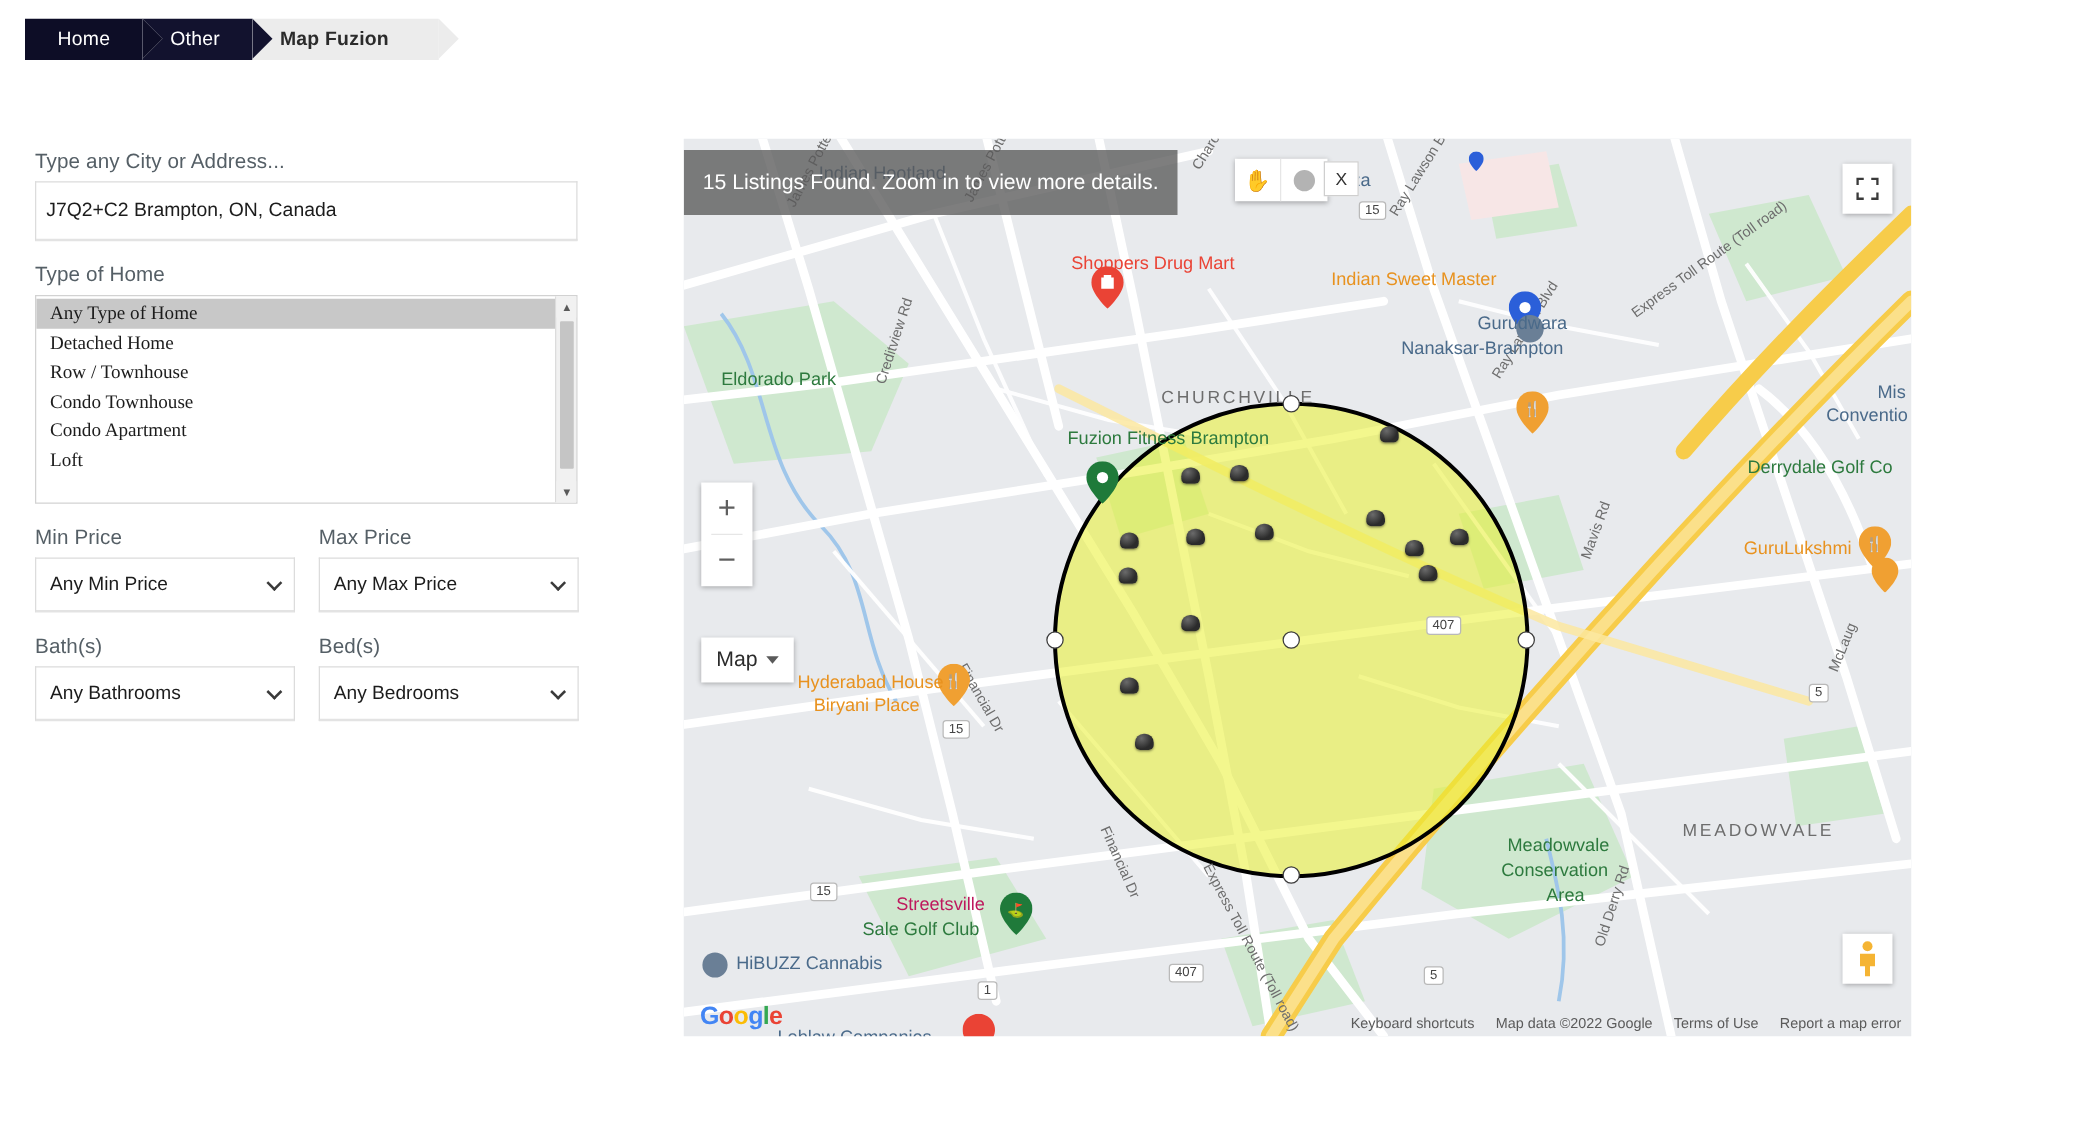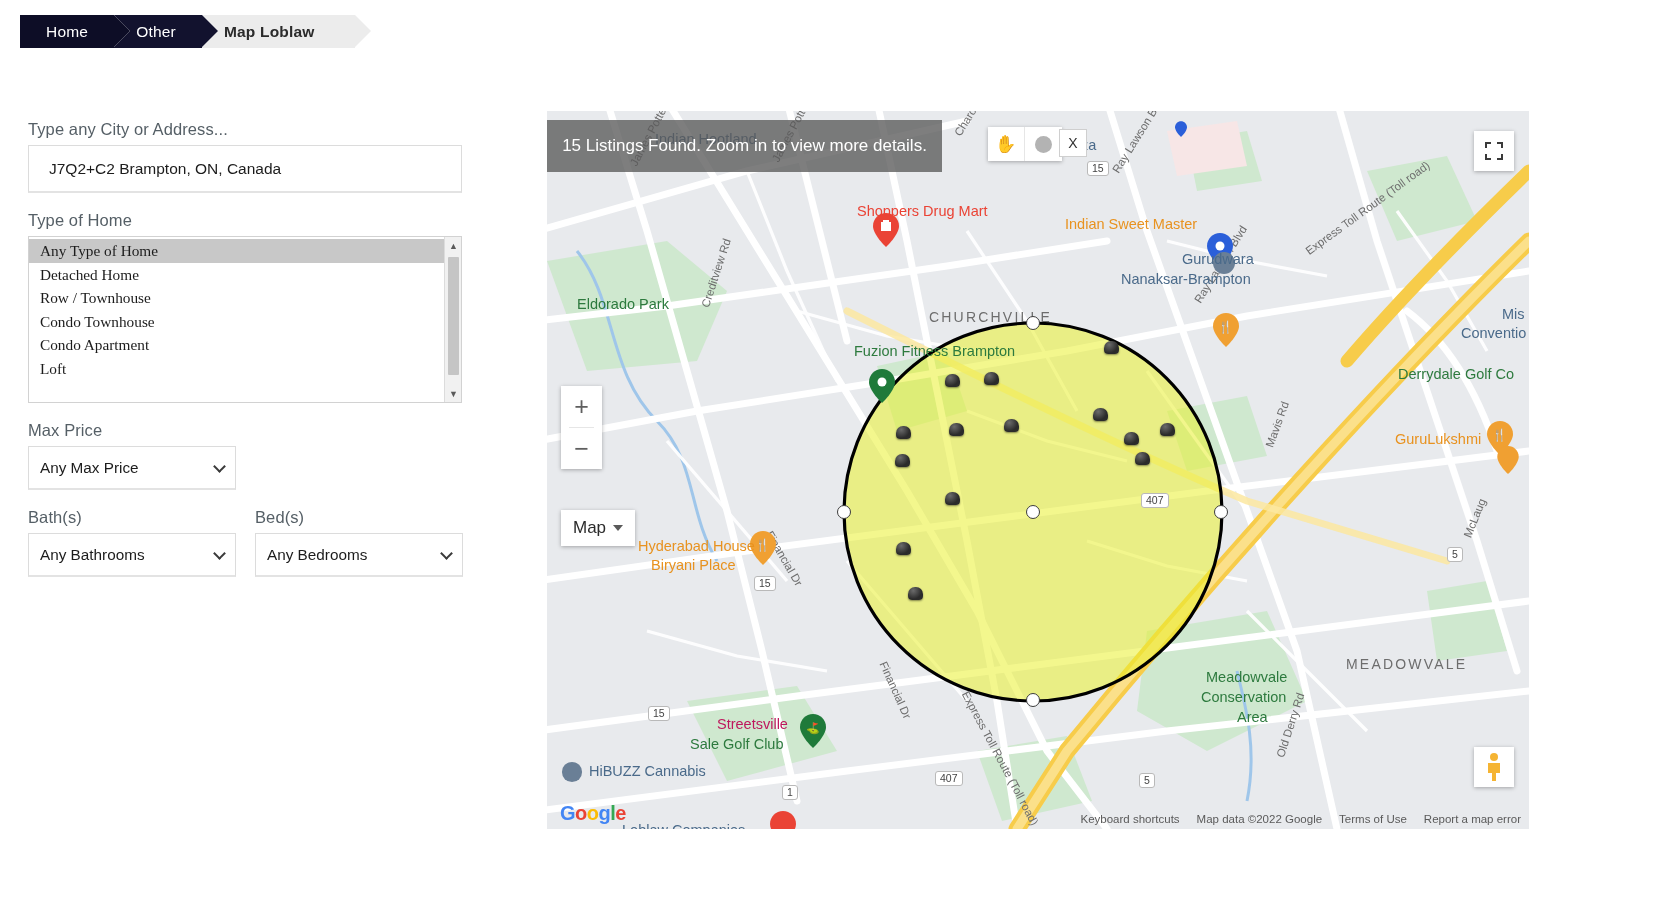--- a/index.html
+++ b/index.html
@@ -48,21 +48,21 @@
   
   .form-panel { position: absolute; left: 28px; top: 120px; width: 452px; }
   .field-label {
     font-size: 16.5px; color: #555f66; font-weight: 400;
     margin-bottom: 6px; letter-spacing: .1px;
   }
   .text-input {
     width: 434px; height: 48px;
     border: 1px solid #dcdcdc; border-bottom: 2px solid #e3e3e3;
     background: #fff; font-size: 15.5px; color: #1c1c1c;
-    padding: 0 20px; outline: none;
+    padding: 0 8px; outline: none;
     font-family: "Liberation Sans", sans-serif;
   }
 
   .listbox {
     width: 434px; height: 167px; margin-top: 2px;
     border: 1px solid #d2d2d2; background: #fff;
     overflow: hidden; position: relative;
   }
   .listbox-inner { padding: 2px 0 0 0; }
   .lb-option {
@@ -202,21 +202,21 @@
 <body>
 
 <div class="breadcrumb">
   <div class="crumb c0">
     <span>Home</span>
   </div>
   <div class="crumb c1">
     <span>Other</span>
   </div>
   <div class="crumb c2">
-    <span>Map Loblaw</span>
+    <span>Map Fuzion</span>
   </div>
 </div>
 
 <div class="form-panel">
 
   <div class="field-label">Type any City or Address...</div>
   <input class="text-input" type="text" value="J7Q2+C2 Brampton, ON, Canada" style="">
 
   <div style="height:18px"></div>
 
@@ -231,20 +231,29 @@
       <div class="lb-option">Loft</div>
     </div>
     <div class="lb-scroll">
       <div class="lb-arrow up">▲</div>
       <div class="lb-thumb"></div>
       <div class="lb-arrow down">▼</div>
     </div>
   </div>
 
   <div class="row">
+    <div class="col">
+      <div class="field-label">Min Price</div>
+      <div class="select-wrap">
+        <div class="select-box">
+          <span>Any Min Price</span>
+        </div>
+        <span class="chev"></span>
+      </div>
+    </div>
     <div class="col">
       <div class="field-label">Max Price</div>
       <div class="select-wrap">
         <div class="select-box">
           <span>Any Max Price</span>
         </div>
         <span class="chev"></span>
       </div>
     </div>
   </div>

